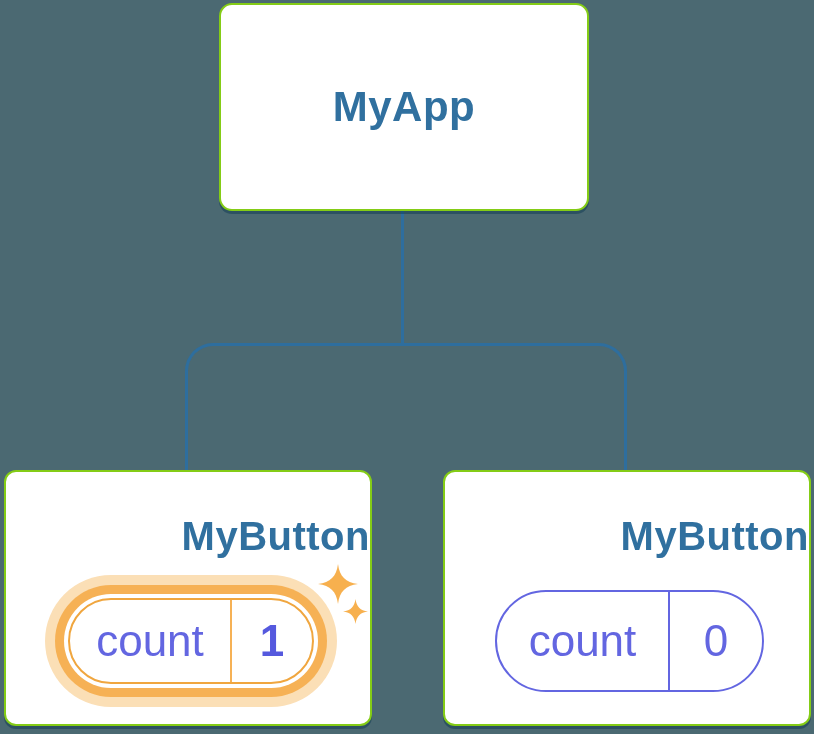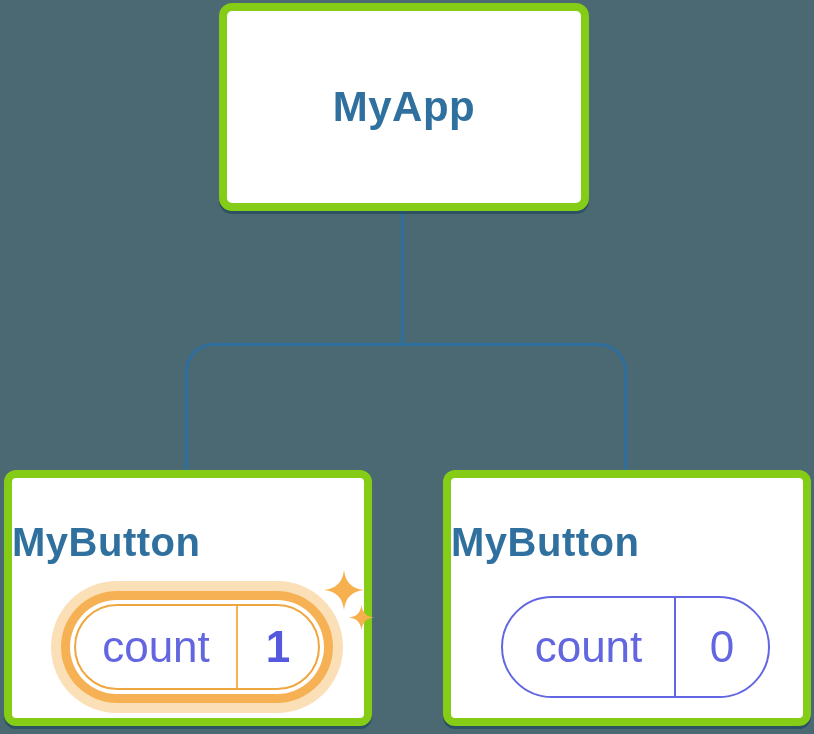--- a/index.html
+++ b/index.html
@@ -9,21 +9,21 @@
     height: 734px;
     background: #4b6972;
     overflow: hidden;
     font-family: "Liberation Sans", sans-serif;
   }
 
   
   .node {
     position: absolute;
     background: #ffffff;
-    border: 8px solid #84cc16;
+    border: 2px solid #84cc16;
     border-radius: 13px;
     box-shadow: 0 3px 0 rgba(20, 62, 86, 0.55);
     box-sizing: border-box;
   }
   .node-app {
     left: 219px; top: 3px;
     width: 370px; height: 208px;
     display: flex; align-items: center; justify-content: center;
   }
   .node-title {
@@ -35,21 +35,21 @@
   .node-button {
     top: 470px;
     width: 368px; height: 256px;
     border-radius: 12px;
   }
   .node-button-left  { left: 4px; }
   .node-button-right { left: 443px; }
   .node-button .node-title {
     position: absolute;
     top: 42px; left: 0; right: 0;
-    text-align: left;
+    text-align: right;
     font-size: 40px;
   }
 
   
   .connector-stem {
     position: absolute;
     left: 401px; top: 209px;
     width: 3px; height: 137px;
     background: #2e6e9e;
   }

